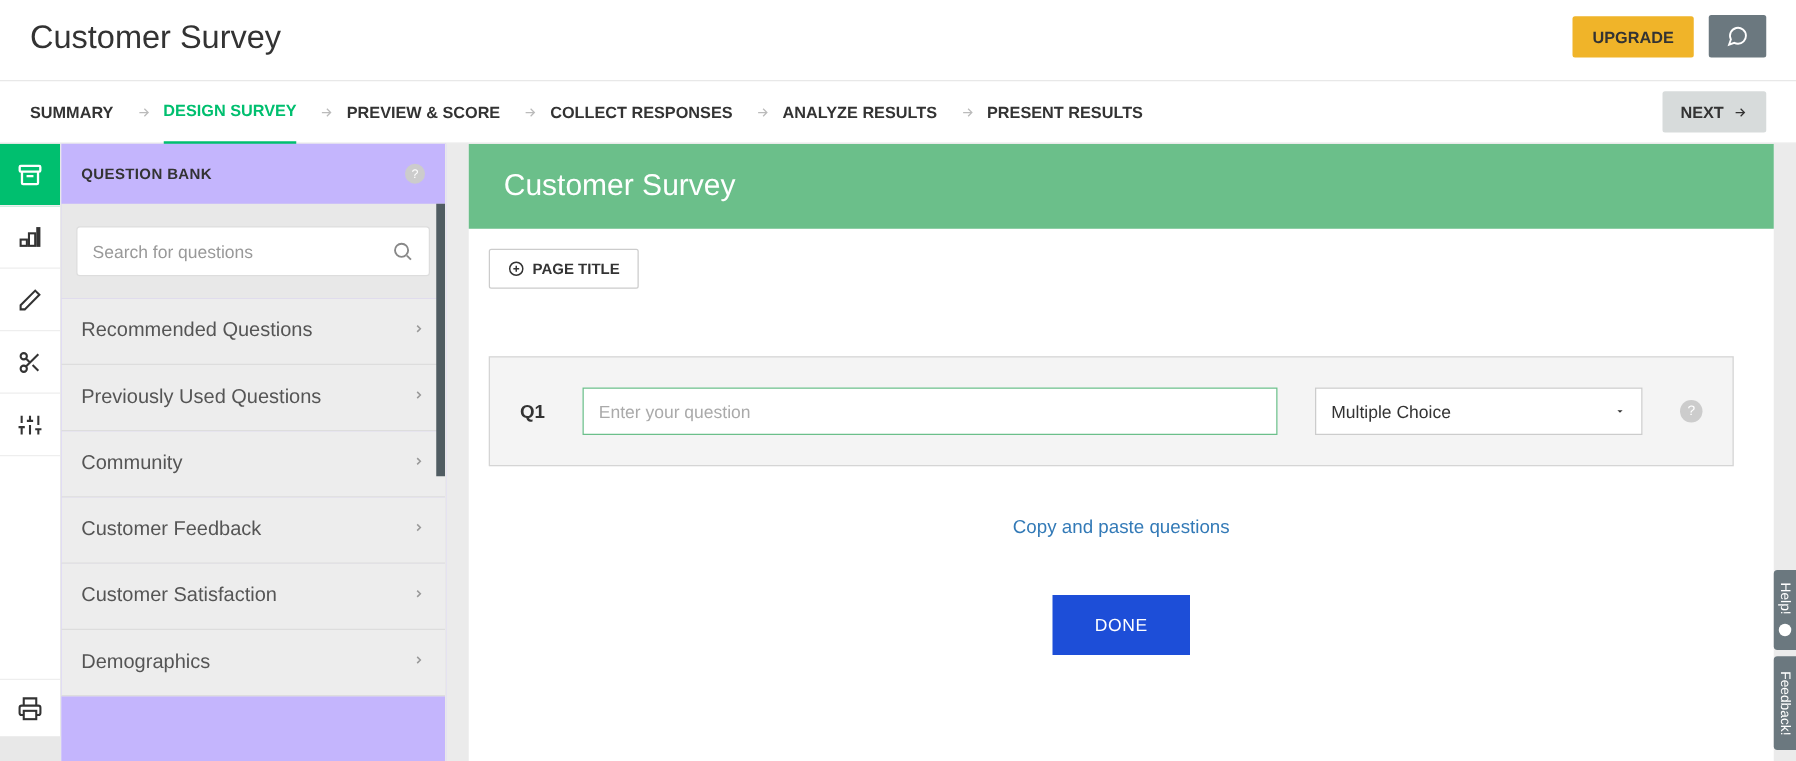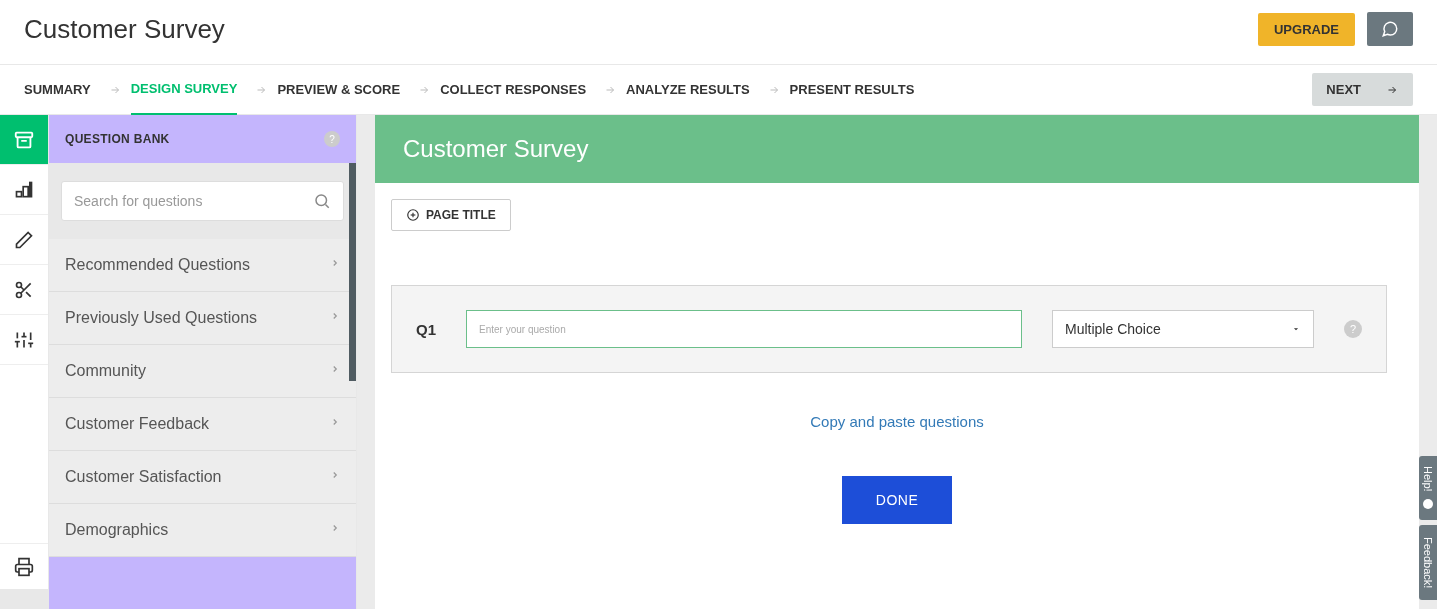--- a/index.html
+++ b/index.html
@@ -6,21 +6,21 @@
   body { width: 1437px; height: 609px; background: #fff; color: #333; overflow: hidden; position: relative; }
   .header { display: flex; align-items: center; justify-content: space-between; padding: 12px 24px 18px 24px; border-bottom: 1px solid #e8e8e8; }
   .title { font-size: 26px; font-weight: 400; color: #333; }
   .header-right { display: flex; align-items: center; gap: 12px; }
   .upgrade-btn { background: #f0b429; color: #333; font-weight: bold; font-size: 13px; padding: 9px 16px; border: none; border-radius: 2px; cursor: pointer; }
   .chat-btn { background: #6b787f; color: #fff; width: 46px; height: 34px; border: none; border-radius: 2px; cursor: pointer; display: flex; align-items: center; justify-content: center; }
   .steps { display: flex; align-items: center; padding: 0 24px; border-bottom: 1px solid #e8e8e8; height: 50px; position: relative; }
   .step { font-size: 13px; font-weight: bold; color: #333; padding: 17px 0; margin-right: 8px; }
   .step.active { color: #00bf6f; border-bottom: 3px solid #00bf6f; }
   .step-arrow { color: #bbb; margin: 0 10px; display: inline-flex; }
-  .next-btn { position: absolute; right: 24px; background: #d7dbdb; border: none; color: #333; font-weight: bold; font-size: 13px; padding: 9px 14px; border-radius: 2px; cursor: pointer; display: flex; align-items: center; gap: 24px; }
+  .next-btn { position: absolute; right: 24px; background: #d7dbdb; border: none; color: #333; font-weight: bold; font-size: 13px; padding: 9px 14px; border-radius: 2px; cursor: pointer; display: flex; align-items: center; gap: 6px; }
   .body { display: flex; height: calc(100% - 115px); }
   .iconbar { width: 49px; background: #fff; display: flex; flex-direction: column; border-right: 1px solid #e8e8e8; }
   .iconbar-item { height: 50px; display: flex; align-items: center; justify-content: center; border-bottom: 1px solid #eee; cursor: pointer; }
   .iconbar-item.active { background: #00bf6f; color: #fff; }
   .iconbar-spacer { flex: 1; }
   .iconbar-bottom { height: 46px; display: flex; align-items: center; justify-content: center; border-top: 1px solid #eee; }
   .iconbar-collapse { height: 20px; background: #e8e8e8; }
   .sidebar { width: 308px; background: #c4b5fd; border-right: 1px solid #e8e8e8; display: flex; flex-direction: column; position: relative; }
   .sidebar-header { padding: 16px 16px; display: flex; justify-content: space-between; align-items: center; }
   .sidebar-title { font-size: 12px; font-weight: bold; color: #333; letter-spacing: 0.3px; }
@@ -33,21 +33,21 @@
   .cat-list { flex: 1; overflow: auto; }
   .cat-item { background: #ededed; border-bottom: 1px solid #ddd; padding: 17px 16px; display: flex; justify-content: space-between; align-items: flex-start; cursor: pointer; font-size: 16px; color: #555; }
   .chevron { color: #999; }
   .scroll-indicator { position: absolute; right: 0; top: 48px; width: 7px; height: 218px; background: #505c62; }
   .main { flex: 1; background: #ebebeb; padding: 0 18px 0 18px; overflow: auto; }
   .survey-wrap { background: #fff; margin: 0 0; min-height: 100%; }
   .survey-banner { background: #6bbf8a; color: #fff; padding: 20px 28px; font-size: 24px; font-weight: 300; }
   .page-title-btn { margin: 0 0 0 0; margin-left: 0px; border: 1px solid #ccc; background: #fff; font-size: 12px; font-weight: bold; padding: 8px 14px; border-radius: 2px; color: #333; cursor: pointer; display: inline-flex; align-items: center; gap: 6px; margin-left: 0; margin-top: 0px; margin-left: 0px; }
   .question-card { border: 1px solid #d5d5d5; background: #f4f4f4; margin: 0 16px 0 0; padding: 24px 24px; display: flex; align-items: center; gap: 30px; }
   .qnum { font-size: 15px; font-weight: bold; color: #333; }
-  .q-input { flex: 1; border: 1px solid #6bbf8a; height: 38px; padding: 0 12px; font-size: 10px; outline: none; color:#404040;}
+  .q-input { flex: 1; border: 1px solid #6bbf8a; height: 38px; padding: 0 12px; font-size: 14px; outline: none; color:#404040;}
   .q-input::placeholder { color: #aaa; }
   .q-type { width: 262px; border: 1px solid #ccc; height: 38px; background: #fff; display: flex; align-items: center; justify-content: space-between; padding: 0 12px; font-size: 14px; color: #333; cursor: pointer; }
   .q-help { width: 18px; height: 18px; border-radius: 50%; background: #ccc; color: #fff; font-size: 11px; display: flex; align-items: center; justify-content: center; }
   .copy-link { text-align: center; margin-top: 40px; color: #337ab7; font-size: 15px; cursor: pointer; }
   .done-btn { display: block; margin: 46px auto 0 auto; background: #1d4ed8; color: #fff; border: none; padding: 16px 34px; font-size: 14px; letter-spacing: 0.5px; cursor: pointer; }
   .float-help { position: absolute; right: 0; top: 456px; background: #6b787f; color: #fff; writing-mode: vertical-rl; padding: 10px 3px; font-size: 11px; border-radius: 3px 0 0 3px; display:flex; align-items:center; gap:6px; cursor:pointer;}
   .float-feedback { position: absolute; right: 0; top: 525px; background: #6b787f; color: #fff; writing-mode: vertical-rl; padding: 12px 3px 12px 3px; font-size: 11px; border-radius: 3px 0 0 3px; cursor:pointer;}
   svg { display: block; }
   .survey-content{padding: 16px 0 40px 0;}
 </style>

